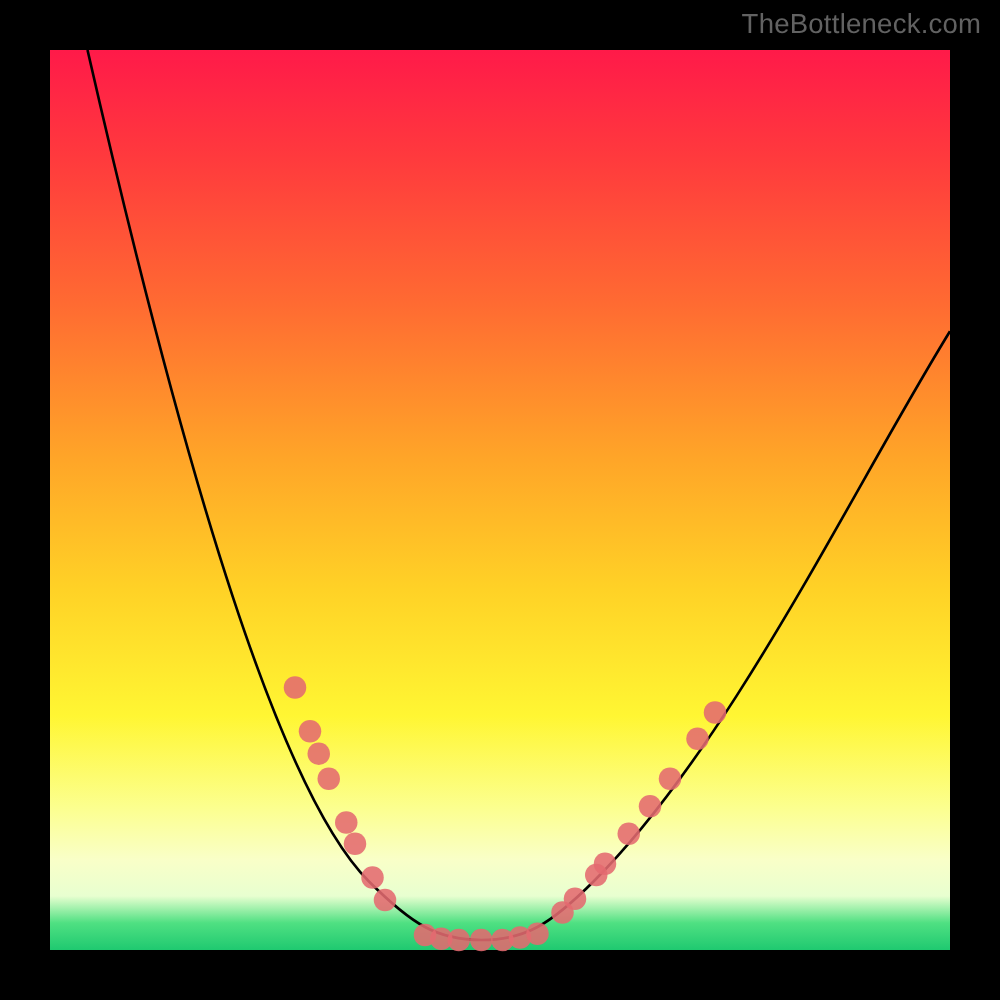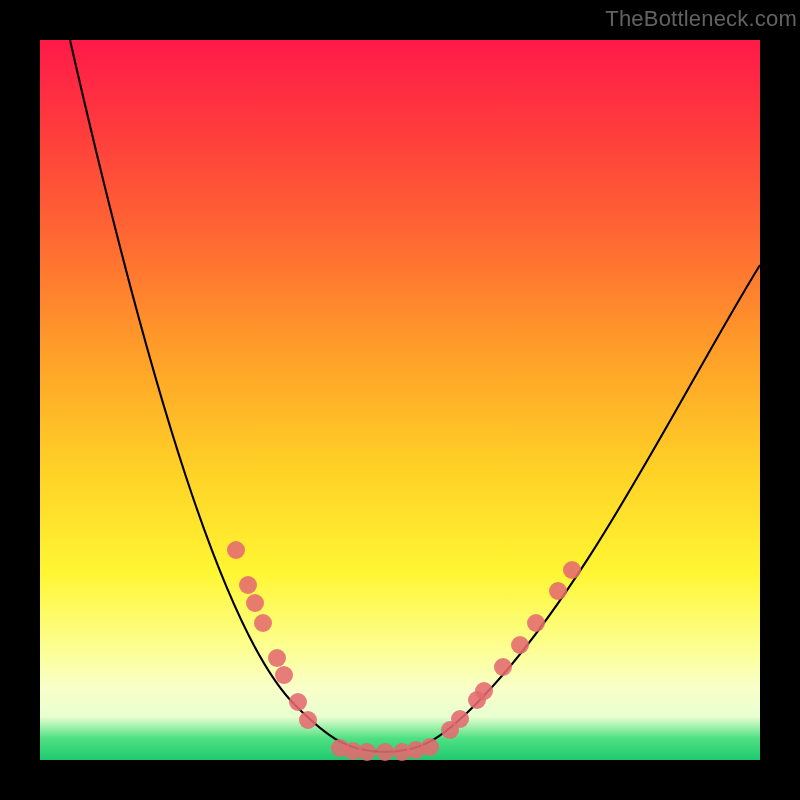--- a/index.html
+++ b/index.html
@@ -35,21 +35,21 @@
         #fcff8d 84%,
         #f9ffc8 90%,
         #e8ffd0 94%,
         #4fe082 97%,
         #1fc970 100%
       );
   }
   .watermark {
     position: absolute;
     top: 6px;
-    right: 3px;
+    right: 15px;
     color: #626262;
     font-size: 22px;
     letter-spacing: 0.2px;
   }
   svg.curve {
     position: absolute;
     left: 0;
     top: 0;
     width: 720px;
     height: 720px;

